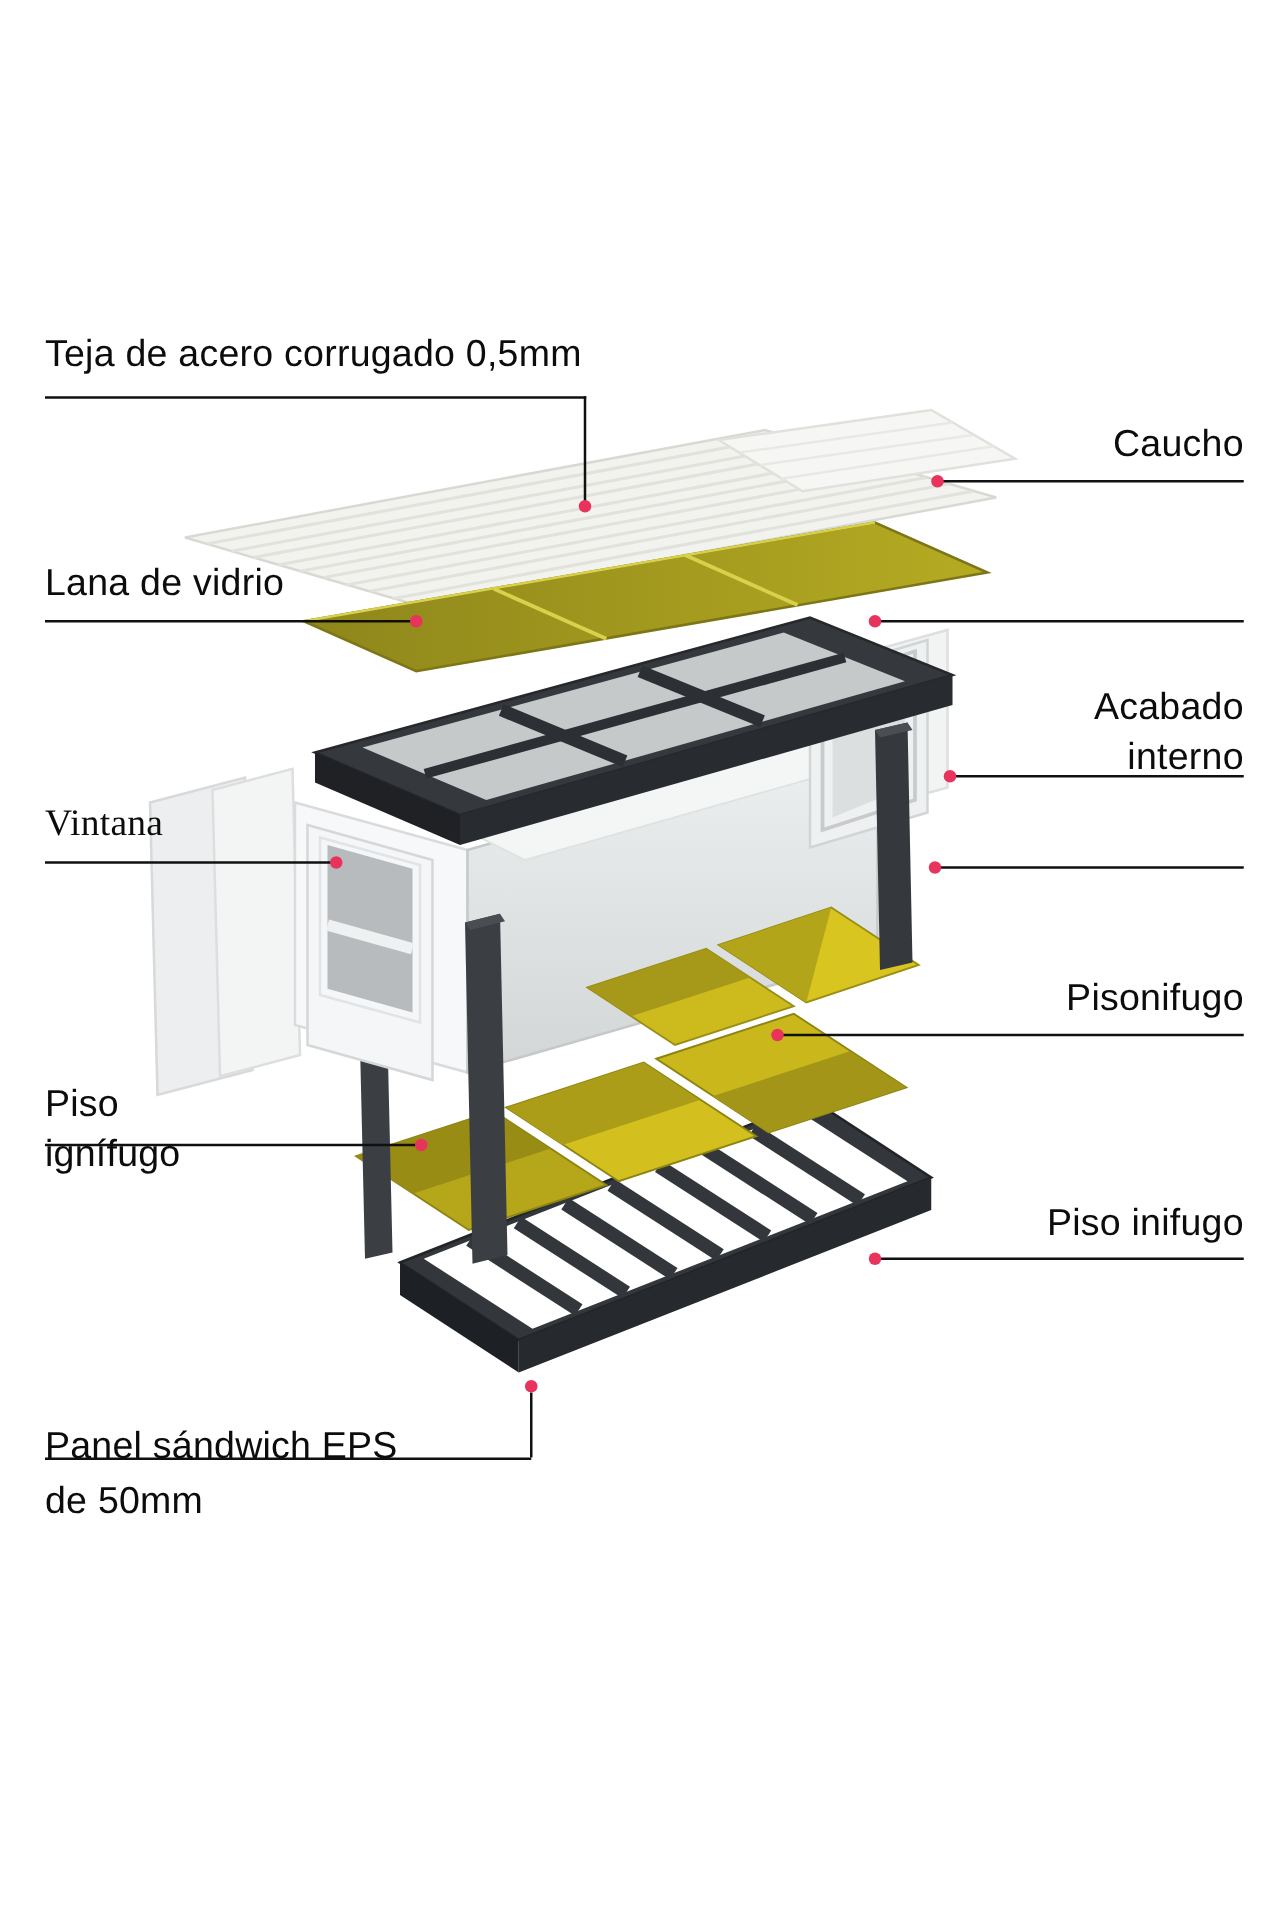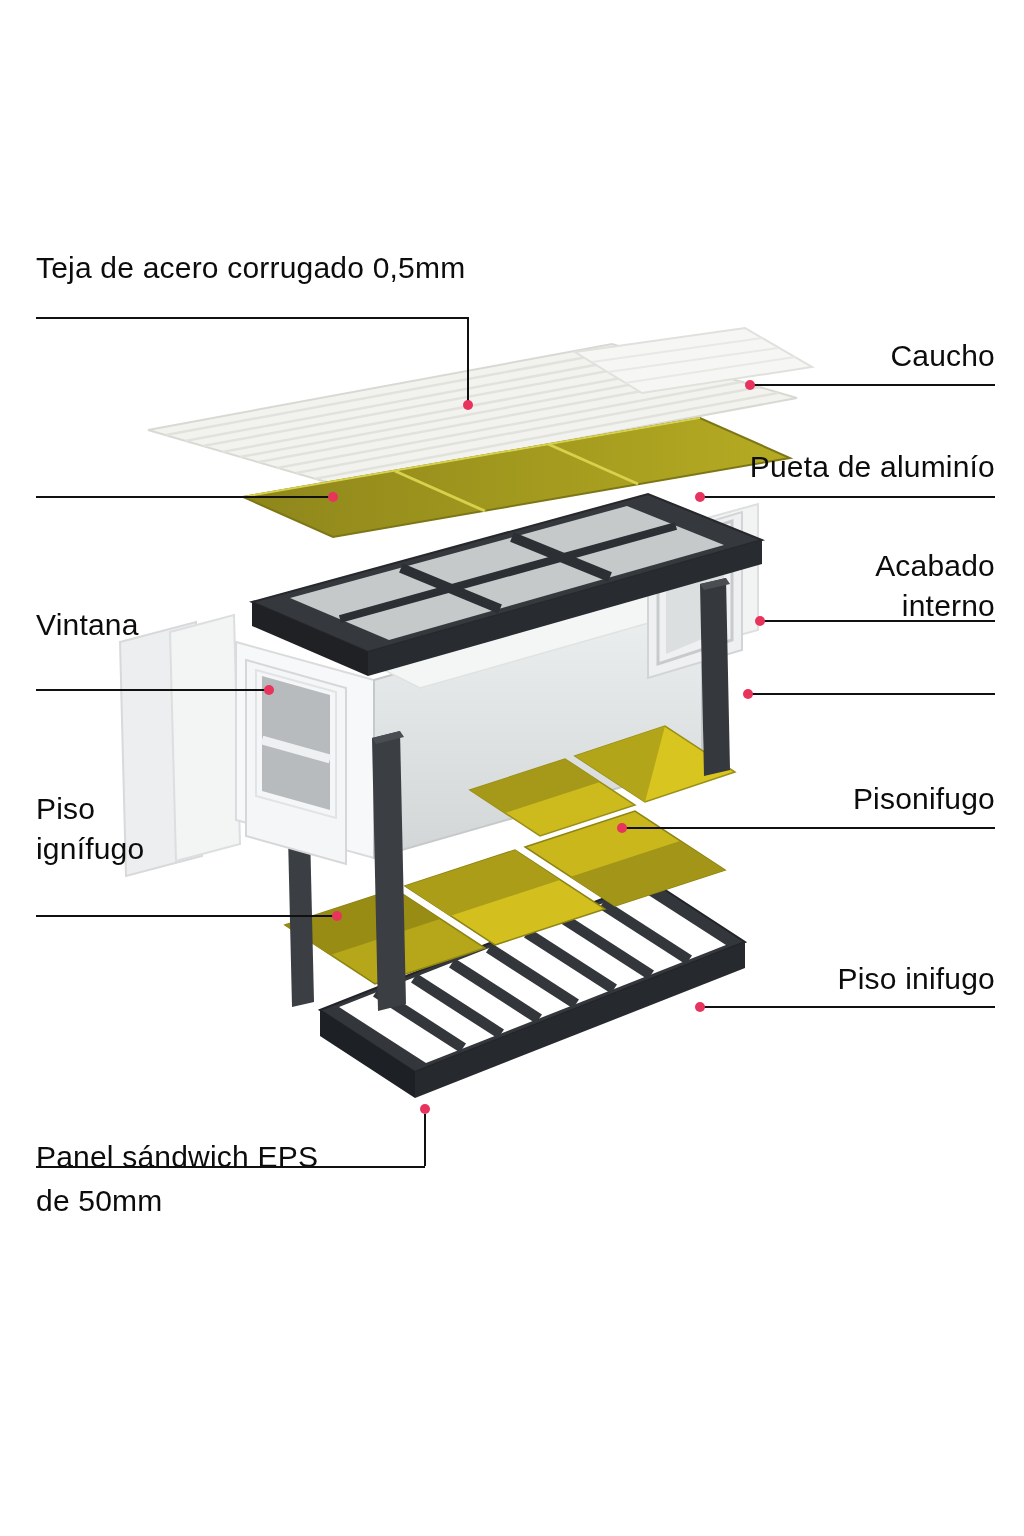--- a/index.html
+++ b/index.html
@@ -137,65 +137,65 @@
     </g>
 
     <g>
       <polygon points="246,660 346,688 346,864 246,836" fill="#f5f6f7" stroke="#d5d7d8" stroke-width="2"></polygon>
       <polygon points="262,676 330,695 330,810 262,791" fill="#b7bbbd"></polygon>
       <line x1="262" y1="740" x2="330" y2="759" stroke="#eef0f1" stroke-width="9"></line>
       <polygon points="256,670 336,692 336,818 256,796" fill="none" stroke="#e1e3e4" stroke-width="2"></polygon>
     </g>
   </svg>
 
-  <div class="label" style="left:36px; top:248px;">
+  <div class="label" style="left:36px; top:264px;">
     <span>Teja de acero corrugado 0,5mm</span>
   </div>
   <div class="lead h" style="left:36px; top:317px; width:433px;"></div>
   <div class="lead v" style="left:467px; top:317px; height:84px;"></div>
   <div class="dot" style="left:463px; top:400px;"></div>
 
   <div class="label right" style="right:29px; top:336px;">
     <span>Caucho</span>
   </div>
   <div class="lead h" style="left:750px; top:384px; width:245px;"></div>
   <div class="dot" style="left:745px; top:380px;"></div>
 
+  <div class="label" style="left:36px; top:447px;">
+    <span>Lana de vidrio</span>
+  </div>
   <div class="lead h" style="left:36px; top:496px; width:297px;"></div>
   <div class="dot" style="left:328px; top:492px;"></div>
 
-  <div class="label right" style="right:29px; top:447px;">
-    <span>Pueta de aluminío</span>
-  </div>
   <div class="lead h" style="left:700px; top:496px; width:295px;"></div>
   <div class="dot" style="left:695px; top:492px;"></div>
 
   <div class="label right" style="right:29px; top:546px;">
     <span>Acabado</span>
     <span>interno</span>
   </div>
   <div class="lead h" style="left:760px; top:620px; width:235px;"></div>
   <div class="dot" style="left:755px; top:616px;"></div>
 
-  <div class="label" style="left:36px; top:605px;">
+  <div class="label" style="left:36px; top:639px;font-family:Liberation Serif, serif;">
     <span>Vintana</span>
   </div>
   <div class="lead h" style="left:36px; top:689px; width:233px;"></div>
   <div class="dot" style="left:264px; top:685px;"></div>
 
   <div class="lead h" style="left:748px; top:693px; width:247px;"></div>
   <div class="dot" style="left:743px; top:689px;"></div>
 
   <div class="label right" style="right:29px; top:779px;">
     <span>Pisonifugo</span>
   </div>
   <div class="lead h" style="left:622px; top:827px; width:373px;"></div>
   <div class="dot" style="left:617px; top:823px;"></div>
 
-  <div class="label" style="left:36px; top:789px;">
+  <div class="label" style="left:36px; top:864px;">
     <span>Piso</span>
     <span>ignífugo</span>
   </div>
   <div class="lead h" style="left:36px; top:915px; width:301px;"></div>
   <div class="dot" style="left:332px; top:911px;"></div>
 
   <div class="label right" style="right:29px; top:959px;">
     <span>Piso inifugo</span>
   </div>
   <div class="lead h" style="left:700px; top:1006px; width:295px;"></div>

